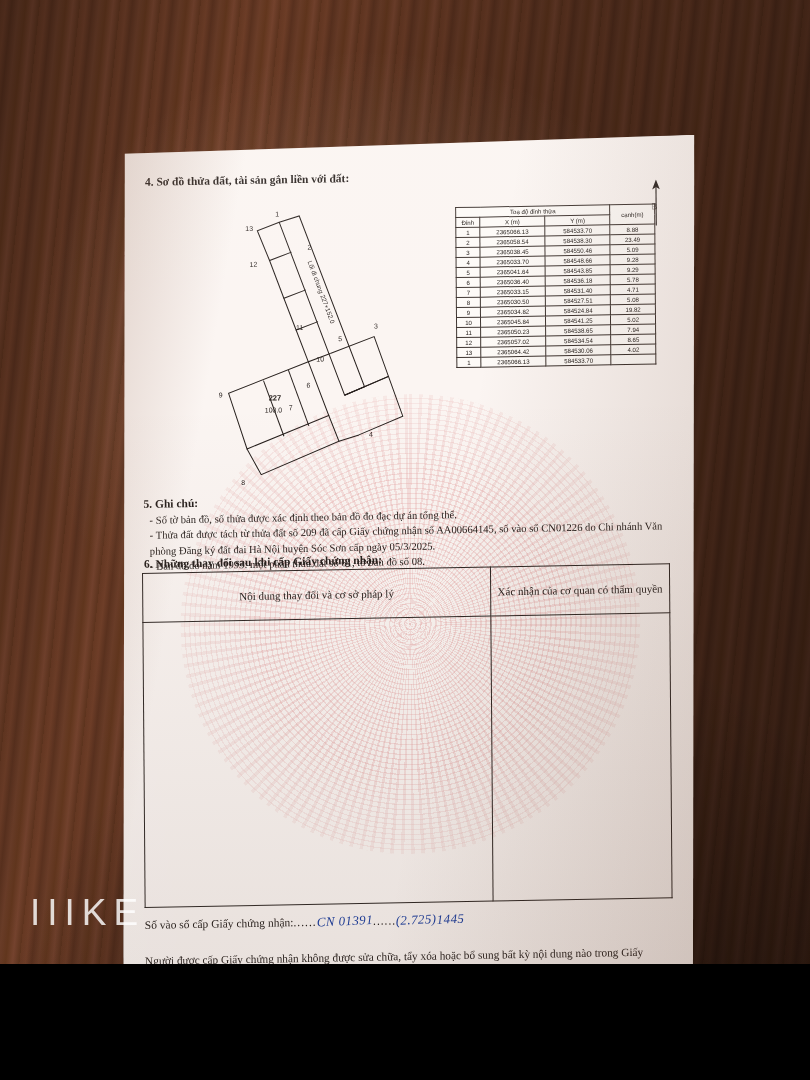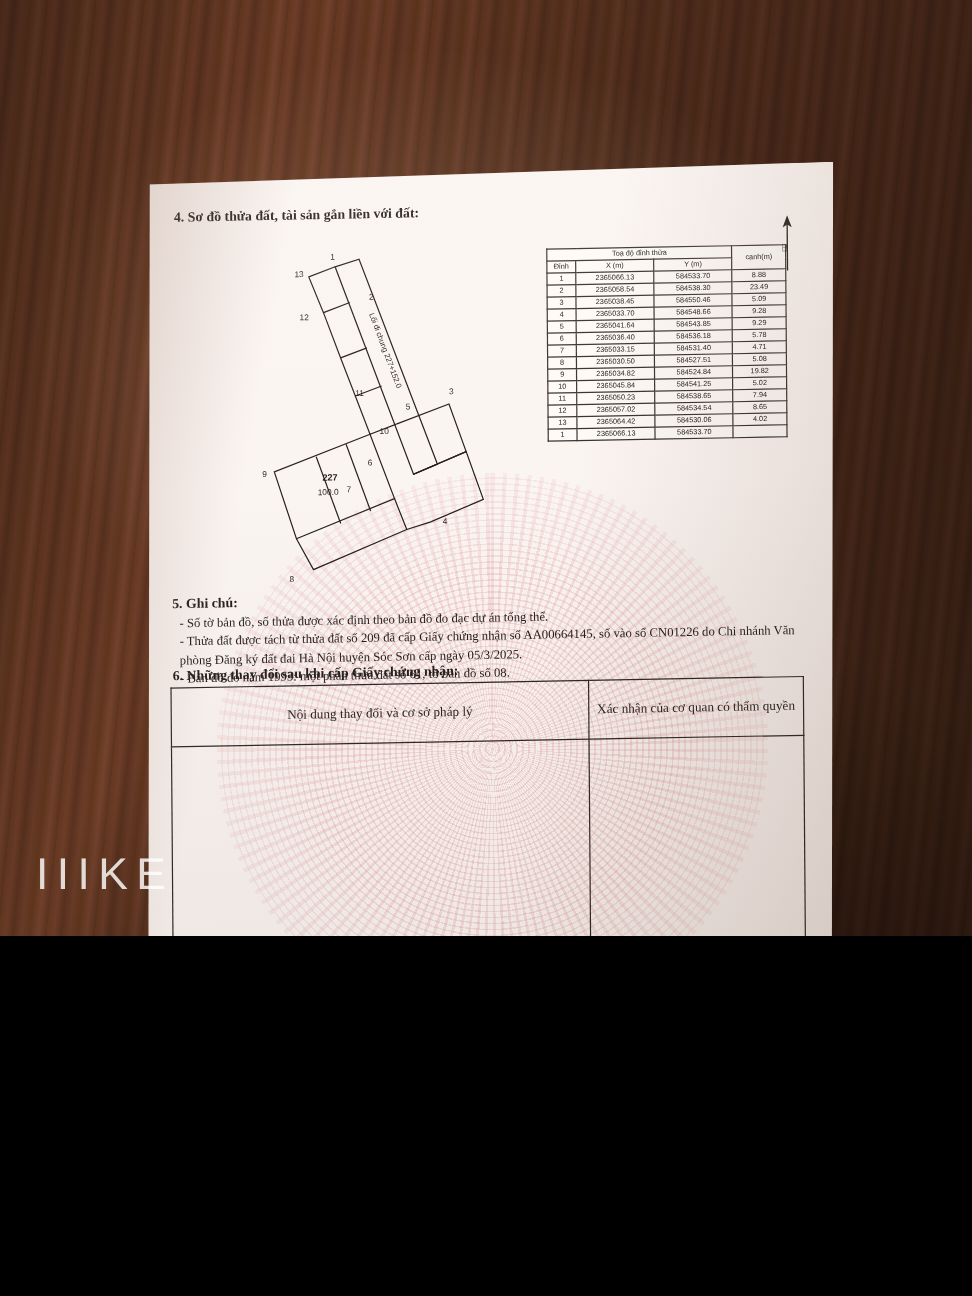--- a/index.html
+++ b/index.html
@@ -11,21 +11,21 @@
     width: 810px;
     height: 1080px;
     overflow: hidden;
     font-family: "Liberation Serif", serif;
   }
 
   
   #scene {
     position: relative;
     width: 810px;
-    height: 780px;
+    height: 964px;
     background:
       linear-gradient(105deg, rgba(0,0,0,0.35) 0%, rgba(0,0,0,0.05) 25%, rgba(0,0,0,0.30) 55%, rgba(0,0,0,0.55) 100%),
       repeating-linear-gradient(96deg,
         #6b3b24 0px, #74412a 6px, #5f3420 12px, #70402a 19px, #67391f 26px, #7a4630 33px, #62361f 40px);
     overflow: hidden;
   }
   #scene::after {
     
     content: "";
     position: absolute;

